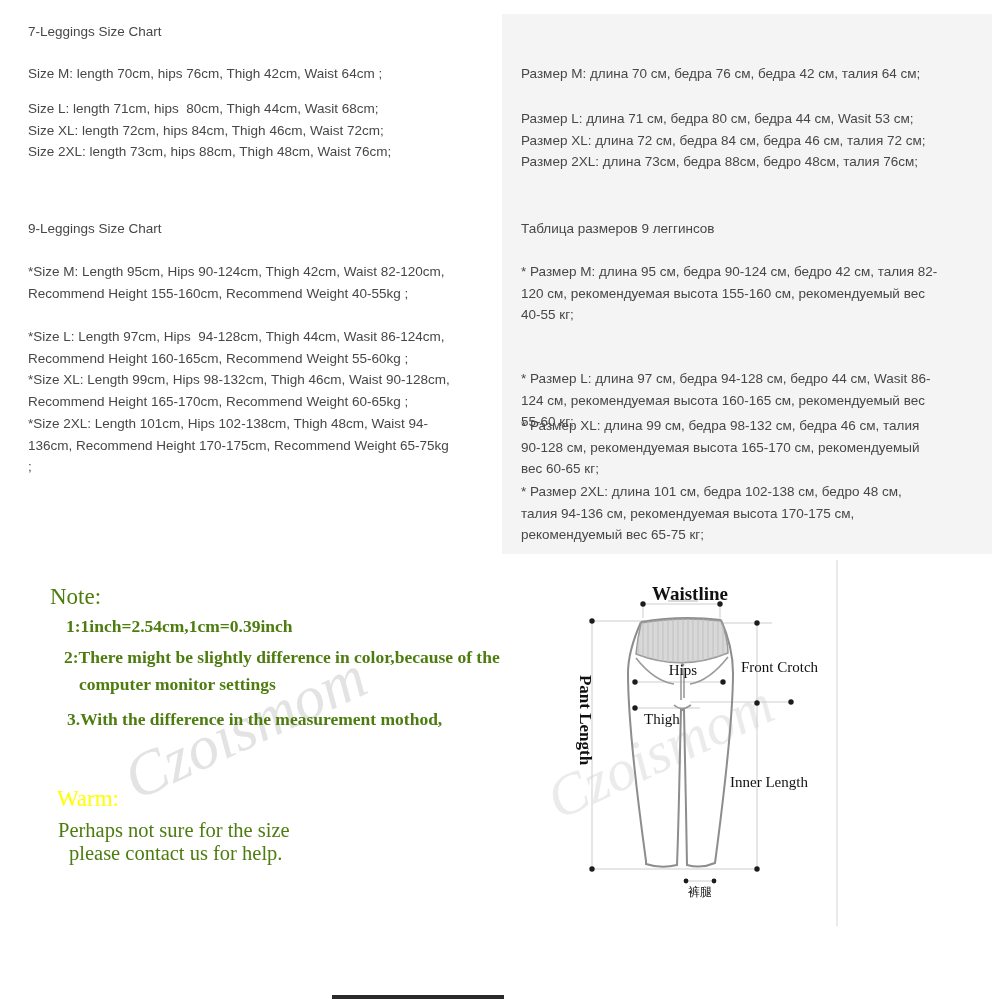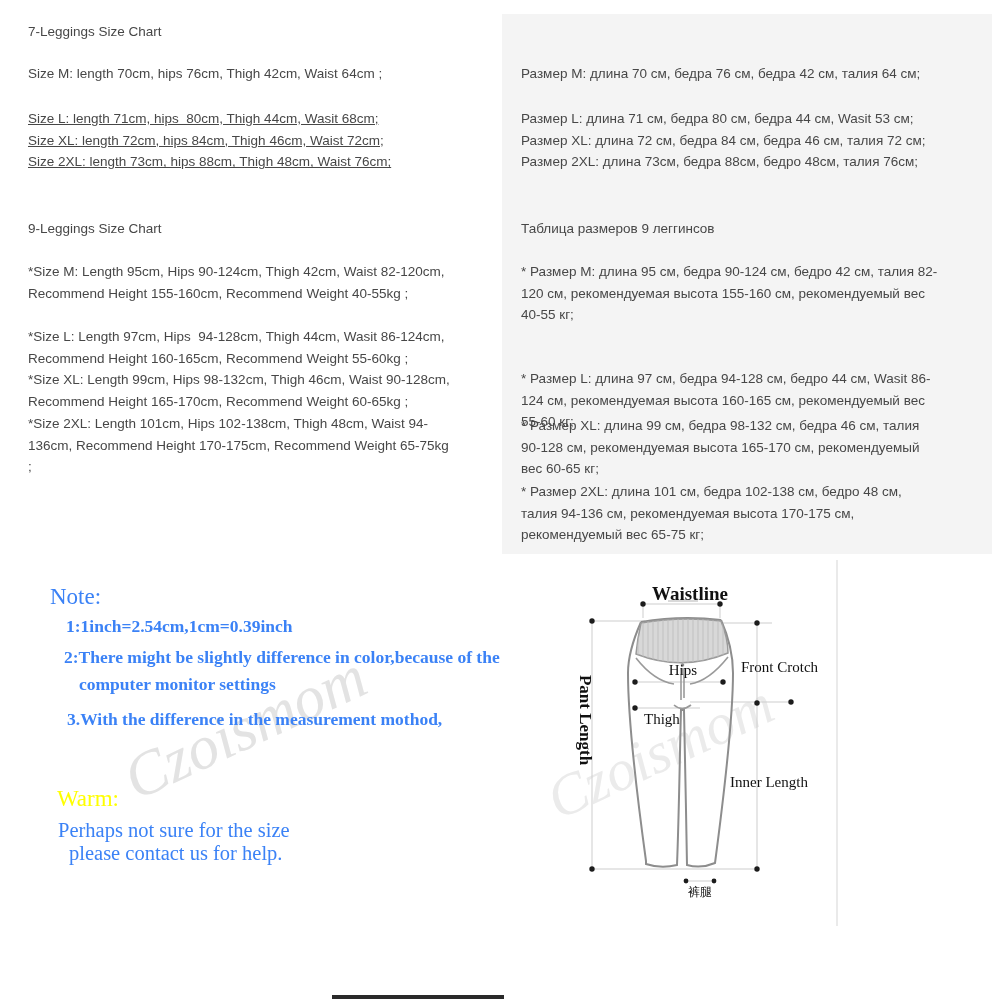--- a/index.html
+++ b/index.html
@@ -2,21 +2,21 @@
 <html><head>
 <meta charset="utf-8">
 <style>
   html,body{margin:0;padding:0;background:#fff;}
   .page{position:relative;width:1000px;height:1000px;background:#ffffff;overflow:hidden;
         font-family:"Liberation Sans","DejaVu Sans",sans-serif;color:#474747;}
   .panel{position:absolute;left:502px;top:14px;width:490px;height:540px;background:#f4f4f4;z-index:0;}
   .ln{position:absolute;font-size:13.5px;line-height:21.7px;white-space:pre;z-index:2;}
   .lines{position:absolute;font-size:13.5px;line-height:21.7px;white-space:pre;z-index:2;}
   .lines div{white-space:pre;}
-  .serif{font-family:"Liberation Serif","DejaVu Serif",serif;color:#3b82f6;white-space:pre;position:absolute;z-index:2;}
+  .serif{font-family:"Liberation Serif","DejaVu Serif",serif;color:#4d7c0f;white-space:pre;position:absolute;z-index:2;}
   .note-title{font-size:23px;}
   .note-item{font-size:17.5px;font-weight:bold;}
   .warm-title{font-size:23px;color:#ffff00;}
   .warm-line{font-size:20.5px;}
   .wm{position:absolute;z-index:1;font-family:"Liberation Serif","DejaVu Serif",serif;
       font-style:italic;text-align:center;pointer-events:none;}
   .wm-left{left:55px;top:692px;width:380px;font-size:62px;color:#e3e3e3;transform:rotate(-25deg);}
   .wm-right{left:485px;top:718px;width:350px;font-size:58px;color:#ebebeb;transform:rotate(-25deg);}
   .diagram{position:absolute;left:560px;top:558px;width:290px;height:400px;z-index:2;}
   .footer-bar{position:absolute;left:332px;top:995px;width:172px;height:4px;background:#2a2a2a;z-index:3;}
@@ -27,21 +27,21 @@
 
 <div class="page">
 
   <div class="panel"></div>
 
   <div class="wm wm-left">Czoismom</div>
   <div class="wm wm-right">Czoismom</div>
 
   <div class="ln" style="left:28px;top:21px;">7-Leggings Size Chart</div>
   <div class="ln" style="left:28px;top:63px;">Size M: length 70cm, hips 76cm, Thigh 42cm, Waist 64cm ;</div>
-  <div class="lines" style="left:28px;top:108px;text-decoration:underline;"><div>Size L: length 71cm, hips  80cm, Thigh 44cm, Wasit 68cm;</div><div>Size XL: length 72cm, hips 84cm, Thigh 46cm, Waist 72cm;</div><div>Size 2XL: length 73cm, hips 88cm, Thigh 48cm, Waist 76cm;</div></div>
+  <div class="lines" style="left:28px;top:98px;"><div>Size L: length 71cm, hips  80cm, Thigh 44cm, Wasit 68cm;</div><div>Size XL: length 72cm, hips 84cm, Thigh 46cm, Waist 72cm;</div><div>Size 2XL: length 73cm, hips 88cm, Thigh 48cm, Waist 76cm;</div></div>
 
   <div class="ln" style="left:28px;top:218px;">9-Leggings Size Chart</div>
   <div class="lines" style="left:28px;top:261px;"><div>*Size M: Length 95cm, Hips 90-124cm, Thigh 42cm, Waist 82-120cm,</div><div>Recommend Height 155-160cm, Recommend Weight 40-55kg ;</div></div>
   <div class="lines" style="left:28px;top:326px;"><div>*Size L: Length 97cm, Hips  94-128cm, Thigh 44cm, Wasit 86-124cm,</div><div>Recommend Height 160-165cm, Recommend Weight 55-60kg ;</div><div>*Size XL: Length 99cm, Hips 98-132cm, Thigh 46cm, Waist 90-128cm,</div><div>Recommend Height 165-170cm, Recommend Weight 60-65kg ;</div><div>*Size 2XL: Length 101cm, Hips 102-138cm, Thigh 48cm, Waist 94-</div><div>136cm, Recommend Height 170-175cm, Recommend Weight 65-75kg</div><div>;</div></div>
 
   <div class="ln" style="left:521px;top:63px;">Размер M: длина 70 см, бедра 76 см, бедра 42 см, талия 64 см;</div>
   <div class="lines" style="left:521px;top:108px;"><div>Размер L: длина 71 см, бедра 80 см, бедра 44 см, Wasit 53 см;</div><div>Размер XL: длина 72 см, бедра 84 см, бедра 46 см, талия 72 см;</div><div>Размер 2XL: длина 73см, бедра 88см, бедро 48см, талия 76см;</div></div>
 
   <div class="ln" style="left:521px;top:218px;">Таблица размеров 9 леггинсов</div>
   <div class="lines" style="left:521px;top:261px;"><div>* Размер M: длина 95 см, бедра 90-124 см, бедро 42 см, талия 82-</div><div>120 см, рекомендуемая высота 155-160 см, рекомендуемый вес</div><div>40-55 кг;</div></div>

